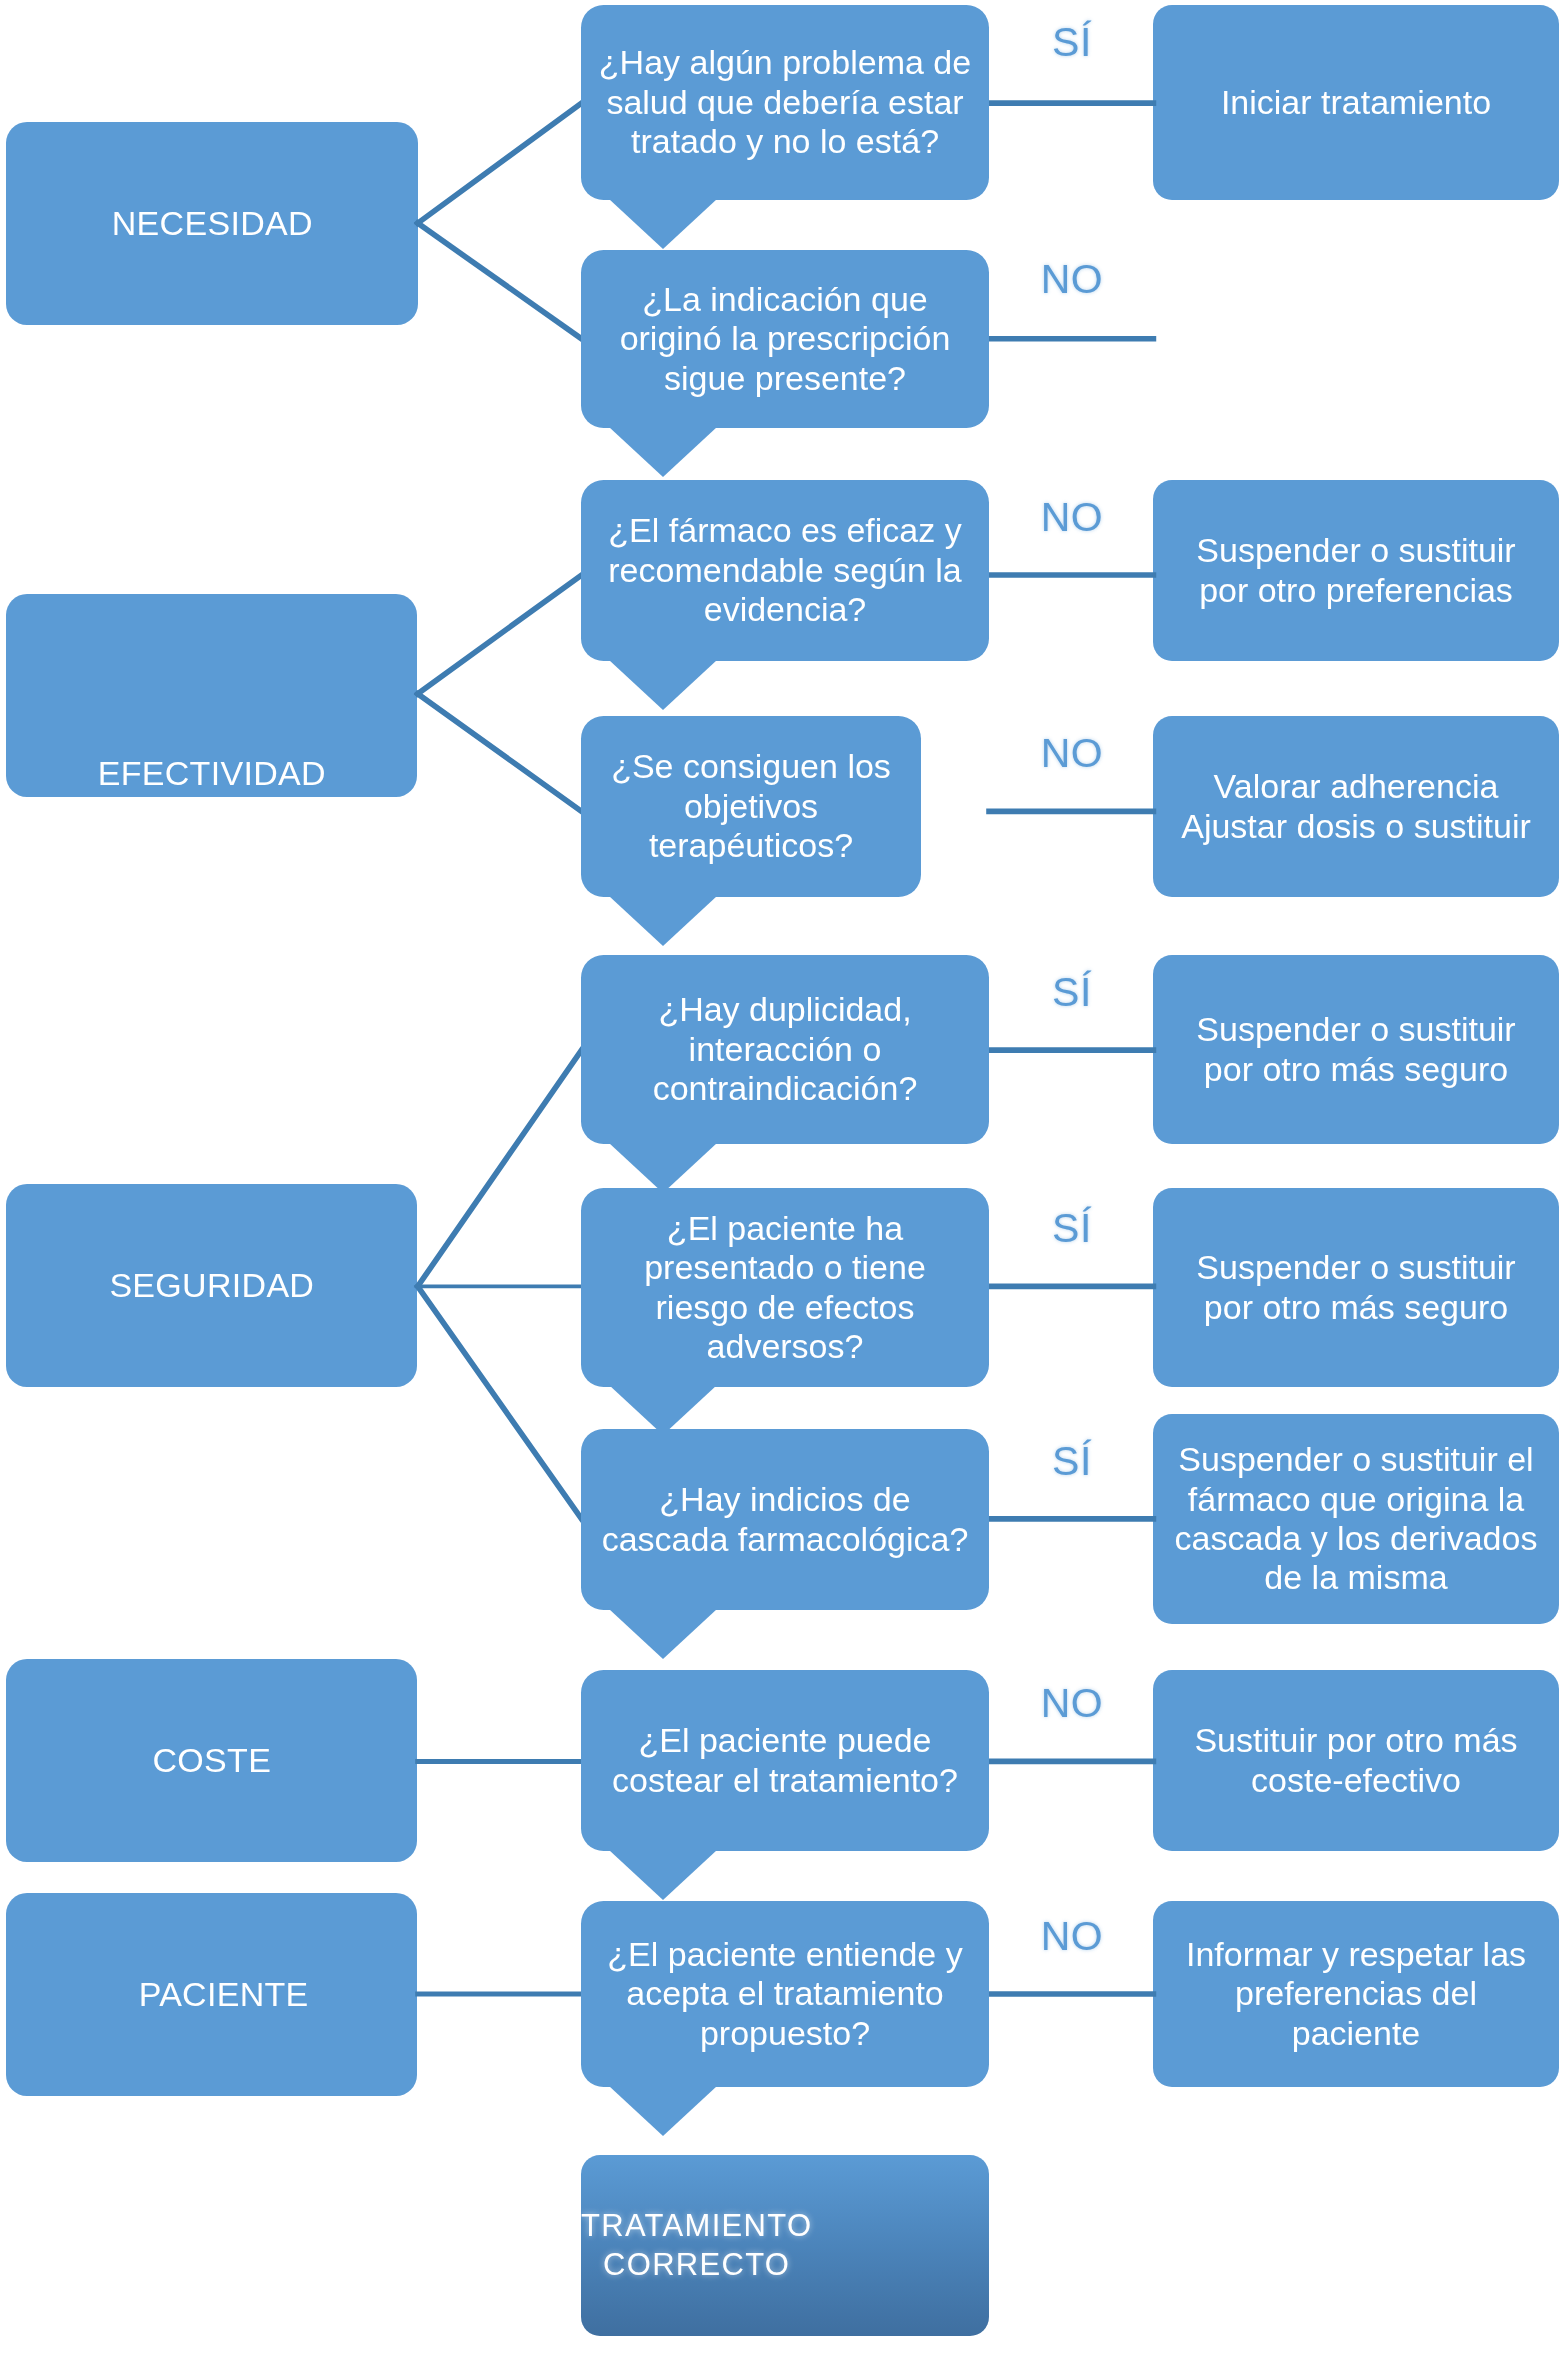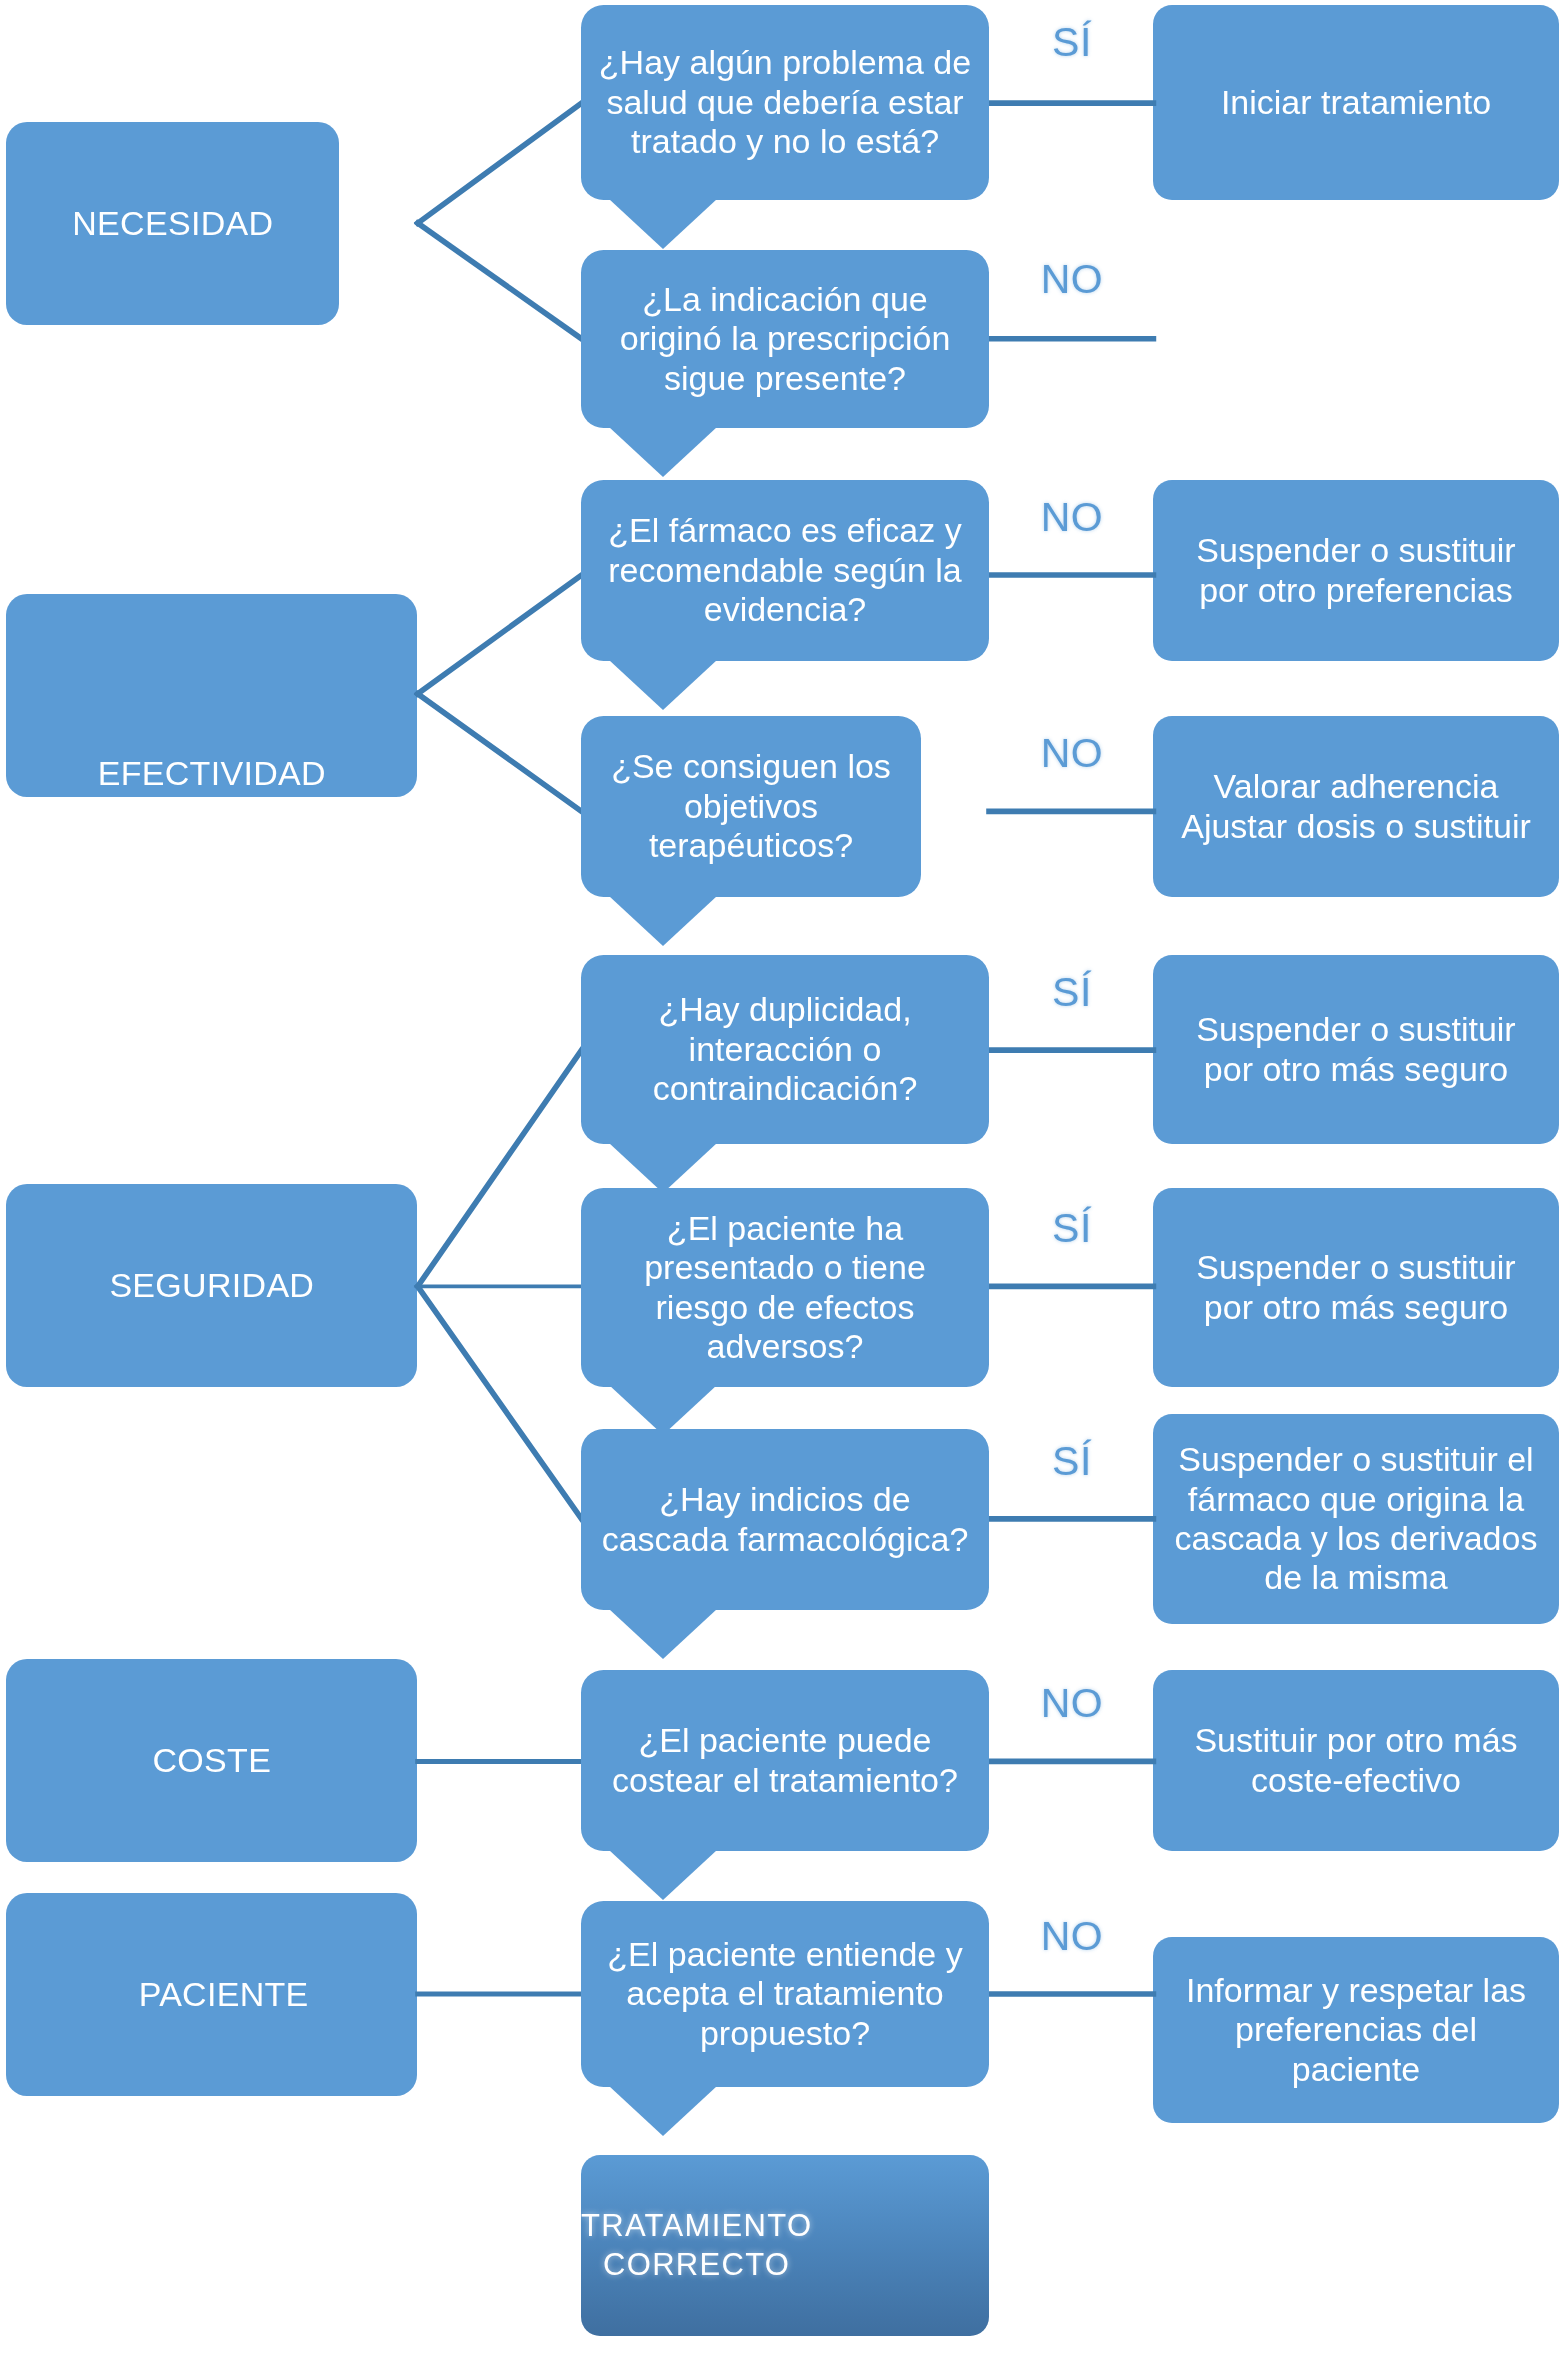--- a/index.html
+++ b/index.html
@@ -123,21 +123,21 @@
       <line x1="1582" y1="920" x2="1845" y2="920" stroke-width="9"></line>
       <line x1="1582" y1="1298" x2="1845" y2="1298" stroke-width="9"></line>
       <line x1="1582" y1="1680" x2="1845" y2="1680" stroke-width="9"></line>
       <line x1="1582" y1="2058" x2="1845" y2="2058" stroke-width="9"></line>
       <line x1="1582" y1="2430" x2="1845" y2="2430" stroke-width="9"></line>
       <line x1="1582" y1="2818" x2="1845" y2="2818" stroke-width="9"></line>
       <line x1="1582" y1="3190" x2="1845" y2="3190" stroke-width="9"></line>
     </g>
   </svg>
 
-  <div class="box cat-box" style="left:6.3px; top:122px; width:333px; height:203px;">
+  <div class="box cat-box" style="left:6.3px; top:122px; width:412px; height:203px;">
     <span>NECESIDAD</span>
   </div>
 
   <div class="box cat-box" style="left:6.3px; top:594px; width:411px; height:203px;align-items:flex-end;">
     <span>EFECTIVIDAD</span>
   </div>
 
   <div class="box cat-box" style="left:6.3px; top:1184px; width:411px; height:203px;">
     <span>SEGURIDAD</span>
   </div>
@@ -218,21 +218,21 @@
   </div>
 
   <div class="box a-box" style="left:1153px; top:1414px; width:406px; height:210px;">
     <span>Suspender o sustituir el fármaco que origina la cascada y los derivados de la misma</span>
   </div>
 
   <div class="box a-box" style="left:1153px; top:1670px; width:406px; height:181px;">
     <span>Sustituir por otro más coste-efectivo</span>
   </div>
 
-  <div class="box a-box" style="left:1153px; top:1901px; width:406px; height:186px;margin-top:36px;">
+  <div class="box a-box" style="left:1153px; top:1901px; width:406px; height:186px;">
     <span>Informar y respetar las preferencias del paciente</span>
   </div>
 
   <div class="branch-label" style="left:1000px; top:19px; width:144px;">SÍ</div>
   <div class="branch-label" style="left:1000px; top:256px; width:144px;">NO</div>
   <div class="branch-label" style="left:1000px; top:494px; width:144px;">NO</div>
   <div class="branch-label" style="left:1000px; top:730px; width:144px;">NO</div>
   <div class="branch-label" style="left:1000px; top:969px; width:144px;">SÍ</div>
   <div class="branch-label" style="left:1000px; top:1205px; width:144px;">SÍ</div>
   <div class="branch-label" style="left:1000px; top:1438px; width:144px;">SÍ</div>

